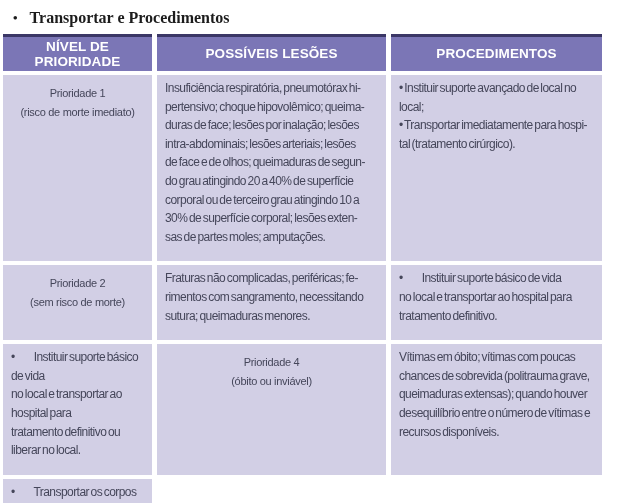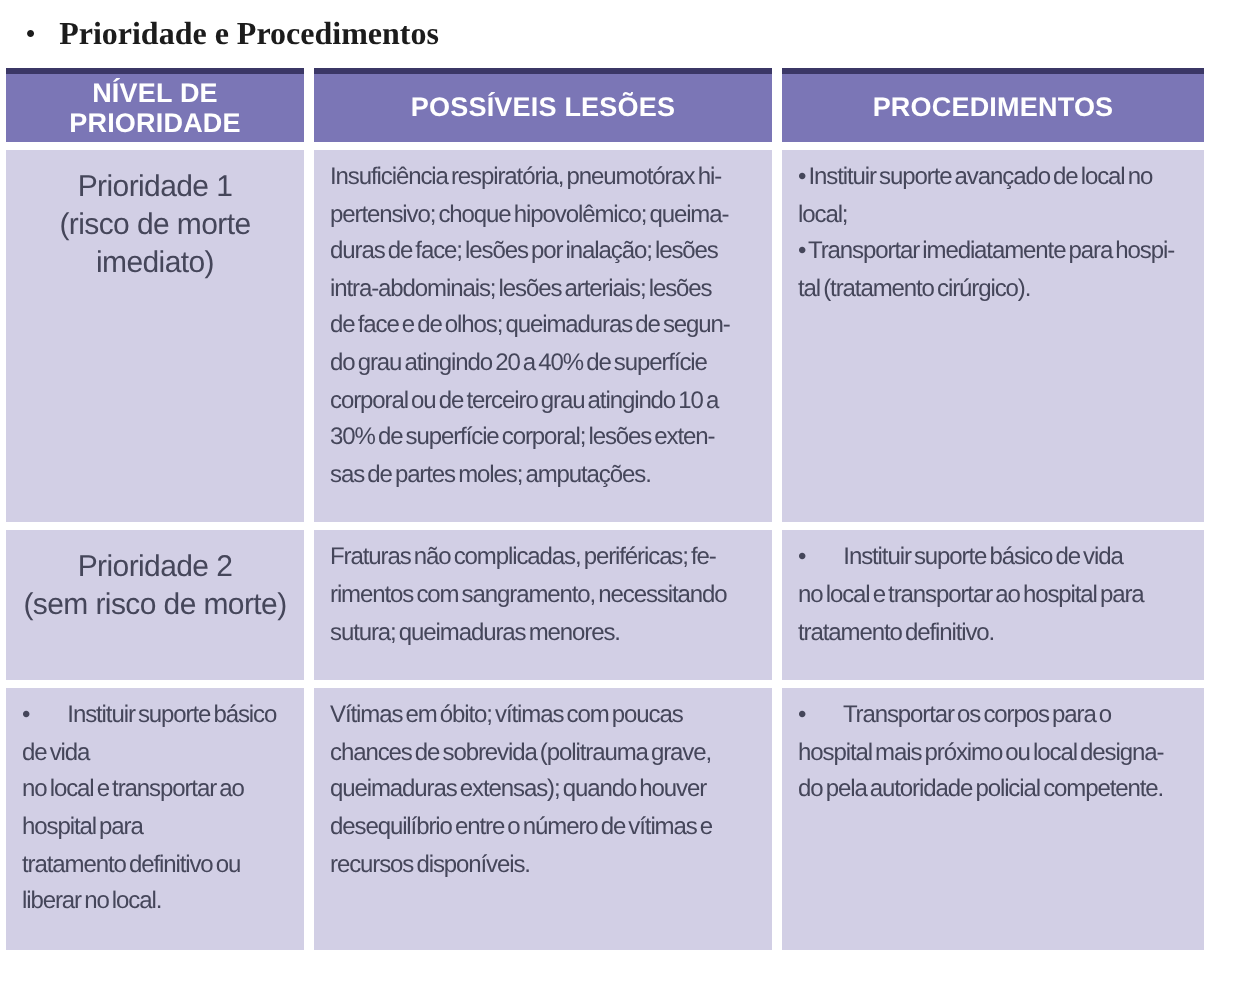--- a/index.html
+++ b/index.html
@@ -51,21 +51,21 @@
     justify-content: center;
     white-space: pre-line;
   }
   .cell {
     box-sizing: border-box;
     background: #d2cfe5;
     color: #45465a;
   }
   .pcell {
     text-align: center;
-    font-size: 15px;
+    font-size: 11px;
     line-height: 19px;
     padding-top: 9px;
     letter-spacing: -0.3px;
     white-space: pre-line;
   }
   .tcell {
     font-size: 12px;
     line-height: 18.6px;
     letter-spacing: -0.55px;
     word-spacing: -1.2px;
@@ -74,21 +74,21 @@
     text-align: left;
   }
 </style>
 </head>
 <body>
 
 <div>
 
   <div class="title-row">
     <span class="title-bullet">•</span>
-    <span>Prioridade e Procedimentos</span>
+    <span>Transportar e Procedimentos</span>
   </div>
 
   <div class="grid">
 
     <div class="hcell">NÍVEL DE
 PRIORIDADE</div>
     <div class="hcell">POSSÍVEIS LESÕES</div>
     <div class="hcell">PROCEDIMENTOS</div>
 
     <div class="cell pcell">Prioridade 1
@@ -113,20 +113,22 @@
 rimentos com sangramento, necessitando
 sutura; queimaduras menores.</div>
     <div class="cell tcell">•            Instituir suporte básico de vida
 no local e transportar ao hospital para
 tratamento definitivo.</div>
 
     <div class="cell tcell">•            Instituir suporte básico de vida
 no local e transportar ao hospital para
 tratamento definitivo ou liberar no local.</div>
 
+    <div class="cell pcell">Prioridade 4
+(óbito ou inviável)</div>
     <div class="cell tcell">Vítimas em óbito; vítimas com poucas
 chances de sobrevida (politrauma grave,
 queimaduras extensas); quando houver
 desequilíbrio entre o número de vítimas e
 recursos disponíveis.</div>
     <div class="cell tcell">•            Transportar os corpos para o
 hospital mais próximo ou local designa-
 do pela autoridade policial competente.</div>
 
   </div>

